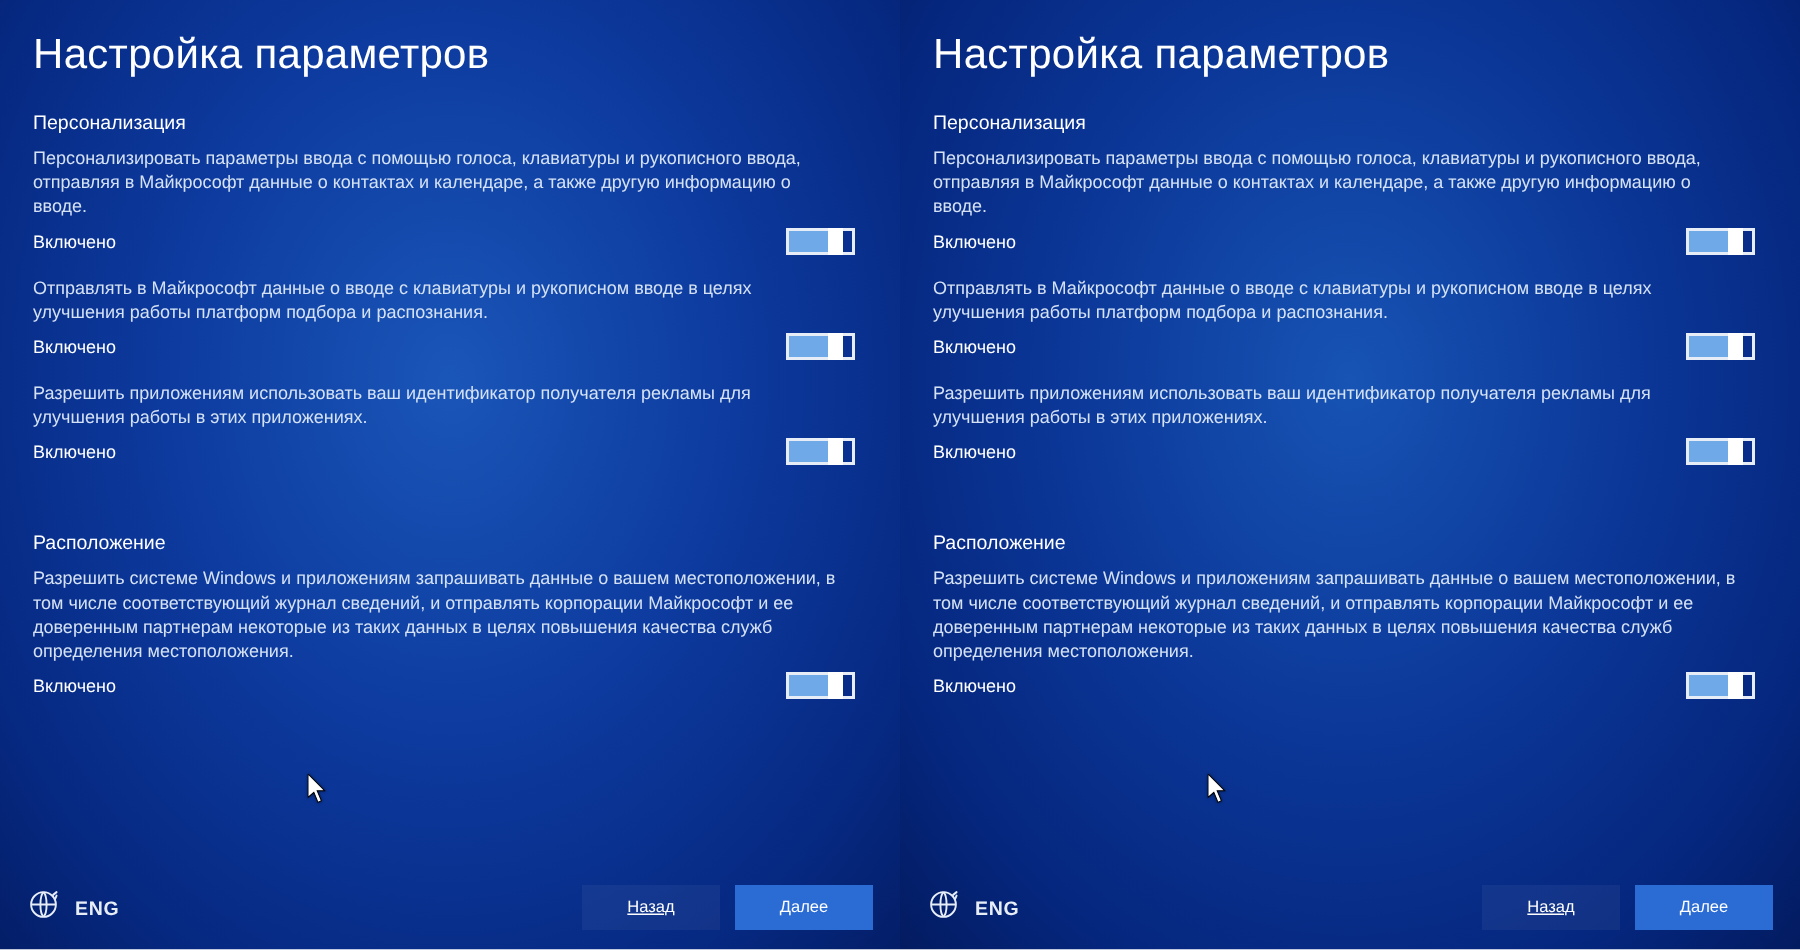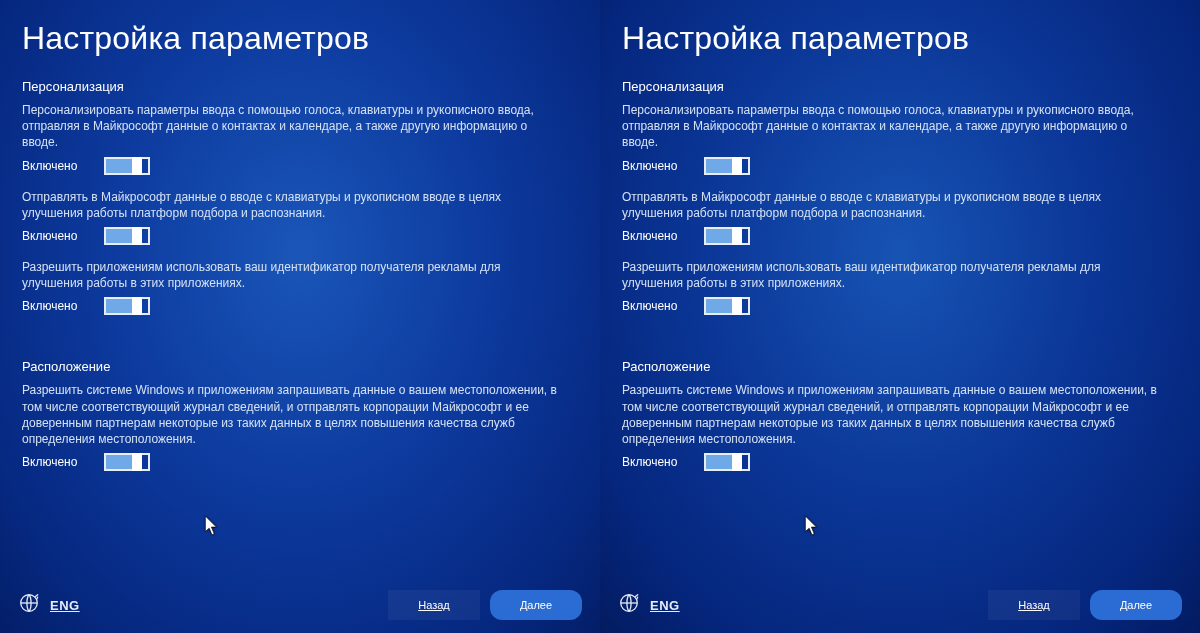--- a/index.html
+++ b/index.html
@@ -7,45 +7,45 @@
   body { display: flex; }
   .panel {
     width: 600px; height: 633px;
     background: radial-gradient(ellipse at 50% 40%, #1a56b8 0%, #0d3a9e 45%, #062982 80%, #041e68 100%);
     color: #e6edf7;
     position: relative;
     padding: 20px 30px 0 22px;
     overflow: hidden;
   }
   .panel.right { background: radial-gradient(ellipse at 50% 40%, #1754b4 0%, #0b3798 45%, #05267d 80%, #031b60 100%); }
-  h1.title { font-size: 32px; font-weight: 300; letter-spacing: .2px; margin-bottom: 22px; color: #ffffff; }
+  h1.title { font-size: 28px; font-weight: 300; letter-spacing: .2px; margin-bottom: 22px; color: #ffffff; }
   h2.section { font-size: 13px; font-weight: 400; color: #ffffff; margin: 10px 0 8px 0; }
   .desc { font-size: 12px; line-height: 1.35; color: #d5e2f5; max-width: 540px; margin-bottom: 6px; }
-  .toggle-row { display: flex; align-items: center; gap: 14px; margin: 2px 0 14px 0; }
+  .toggle-row { display: flex; align-items: center; gap: 14px; margin: 2px 0 14px 0; justify-content: space-between; }
   .toggle-label { font-size: 12px; color: #ffffff; min-width: 68px; }
   .toggle {
     width: 46px; height: 18px; border: 2px solid #e6edf7; position: relative; cursor: pointer; background: transparent;
   }
   .toggle .fill { position: absolute; left: 0; top: 0; bottom: 0; width: 26px; background: #6fa9e8; }
   .toggle .knob { position: absolute; top: -2px; bottom: -2px; left: 26px; width: 10px; background: #ffffff; }
   .spacer { height: 20px; }
   .bottombar {
     position: absolute; left: 0; right: 0; bottom: 0; height: 56px;
     display: flex; align-items: center; padding: 0 18px;
   }
   .lang-wrap { display: flex; align-items: center; gap: 10px; color: #e6edf7; cursor: pointer; }
   .lang-wrap svg { width: 22px; height: 22px; }
-  .lang-code { font-size: 13px; font-weight: 600; letter-spacing: .5px; text-decoration: underline; }
+  .lang-code { font-size: 13px; font-weight: 600; letter-spacing: .5px; }
   .btns { margin-left: auto; display: flex; gap: 10px; }
   .btn {
     min-width: 92px; height: 30px; display: flex; align-items: center; justify-content: center;
     font-size: 11px; color: #ffffff; cursor: pointer; border: none;
   }
   .btn.back { background: rgba(255,255,255,0.05); text-decoration: underline; }
-  .btn.next { background: #2a6bd4; border-radius: 12px; }
+  .btn.next { background: #2a6bd4; }
   .cursor { position: absolute; width: 14px; height: 20px; pointer-events: none; }
   .cursor svg { width: 14px; height: 20px; filter: drop-shadow(0 0 1px rgba(0,0,0,.6)); }
 </style>
 </head>
 <body>
 
 <div class="panel left">
   <h1 class="title">Настройка параметров</h1>
 
   <h2 class="section">Персонализация</h2>

